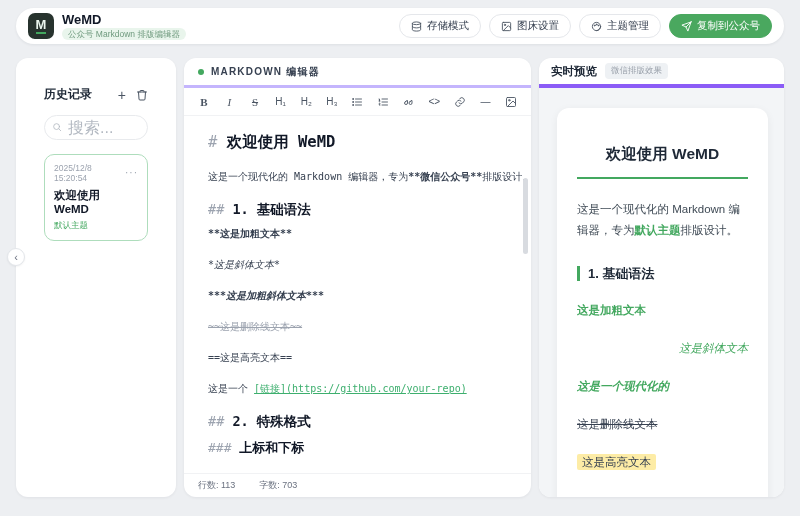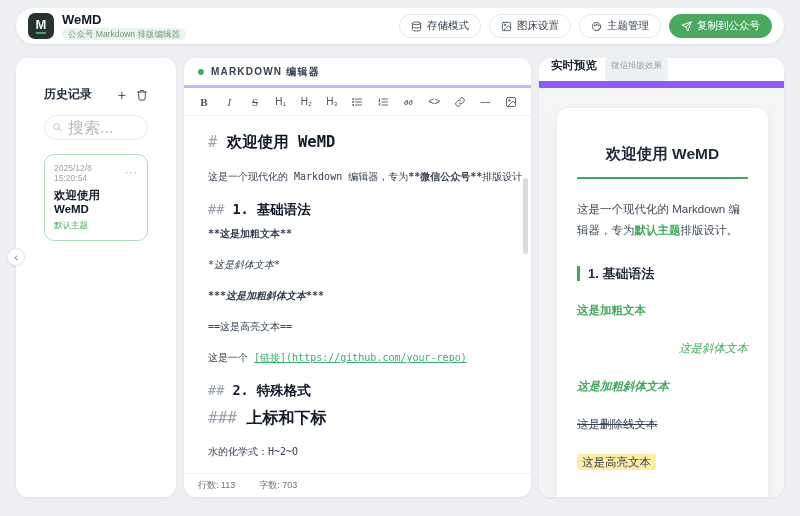--- a/index.html
+++ b/index.html
@@ -64,33 +64,33 @@
   .tool svg { width:12px; height:12px; stroke:#4b5563; fill:none; stroke-width:1.8; stroke-linecap:round; stroke-linejoin:round; }
   .tool.b { font-weight:bold; } .tool.i { font-style:italic; } .tool.s { text-decoration:line-through; }
   .tool.sans { font-family:"Liberation Sans", sans-serif; font-size:10px; }
   .ed-body { position:relative; flex:1; overflow:hidden; padding:16px 24px; font-family:"DejaVu Sans Mono", monospace;
              font-size:10px; color:#374151; cursor:text; }
   .ed-body > div { white-space:nowrap; }
   .md-prefix { color:#9ca3af; }
   .md-h1 { font-size:15.5px; font-weight:bold; color:#111827; margin-bottom:17px; }
   .md-h1 .md-prefix, .md-h2 .md-prefix, .md-h3 .md-prefix { font-weight:normal; }
   .md-h2 { font-size:13.5px; font-weight:bold; color:#111827; margin:2px 0 8px; }
-  .md-h3 { font-size:16px; font-weight:bold; color:#111827; margin-bottom:16px; }
+  .md-h3 { font-size:13px; font-weight:bold; color:#111827; margin-bottom:16px; }
   .md-p { margin-bottom:17px; }
   .md-bold { font-weight:bold; margin-bottom:17px; }
   .md-italic { font-style:italic; margin-bottom:17px; }
   .md-bolditalic { font-weight:bold; font-style:italic; margin-bottom:17px; }
   .md-strike { color:#9ca3af; text-decoration:line-through; margin-bottom:17px; }
   .md-link { color:#3daf6e; text-decoration:underline; cursor:pointer; }
   .ed-scrollthumb { position:absolute; right:3px; top:62px; width:5px; height:76px; background:#d8dbe0; border-radius:3px; cursor:pointer; }
   .ed-status { height:24px; border-top:1px solid #f1f2f4; display:flex; align-items:center; gap:24px;
                padding:0 14px; font-size:9px; color:#6b7280; flex:none; }
 
   
-  .pv-head { height:30px; display:flex; padding:0 12px; border-bottom:7px solid #8b5cf6; flex:none; }
+  .pv-head { height:30px; display:flex; align-items:center; padding:0 12px; border-bottom:4px solid #8b5cf6; flex:none; }
   .pv-title { font-size:11.5px; font-weight:bold; color:#1f2937; }
   .pv-badge { margin-left:8px; font-size:8.5px; color:#9aa1ab; background:#eef1f4; border-radius:4px; padding:2px 6px; }
   .pv-content { flex:1; background:#f3f5f7; overflow:hidden; padding:20px 16px 0 18px; }
   .pv-card { background:#fff; border-radius:12px; box-shadow:0 2px 8px rgba(16,24,40,.06); padding:36px 20px 20px; min-height:500px; }
   .pv-h1 { font-size:15.5px; font-weight:bold; color:#1f2937; text-align:center; padding-bottom:12px;
            border-bottom:2px solid #43a85f; margin-bottom:20px; }
   .pv-p { font-size:11.5px; color:#3f4a55; line-height:1.85; margin-bottom:20px; }
   .pv-em { color:#43a85f; font-weight:bold; }
   .pv-h2 { font-size:13px; font-weight:bold; color:#1f2937; border-left:3px solid #43a85f; padding-left:8px;
            margin:24px 0 22px; line-height:1.2; }
@@ -239,20 +239,21 @@
     </div>
     <div class="md-p">
       <span>这是一个现代化的 Markdown 编辑器，专为</span><b>**微信公众号**</b><span>排版设计。</span>
     </div>
     <div class="md-h2">
       <span class="md-prefix">## </span><span>1. 基础语法</span>
     </div>
     <div class="md-bold">**这是加粗文本**</div>
     <div class="md-italic">*这是斜体文本*</div>
     <div class="md-bolditalic">***这是加粗斜体文本***</div>
+    <div class="md-strike">~~这是删除线文本~~</div>
     <div class="md-p">==这是高亮文本==</div>
     <div class="md-p">
       <span>这是一个 </span><span class="md-link">[链接](https://github.com/your-repo)</span>
     </div>
     <div class="md-h2">
       <span class="md-prefix">## </span><span>2. 特殊格式</span>
     </div>
     <div class="md-h3">
       <span class="md-prefix">### </span><span>上标和下标</span>
     </div>
@@ -274,21 +275,21 @@
   </div>
   <div class="pv-content">
     <div class="pv-card">
       <div class="pv-h1">欢迎使用 WeMD</div>
       <div class="pv-p">
         <span>这是一个现代化的 Markdown 编辑器，专为</span><span class="pv-em">默认主题</span><span>排版设计。</span>
       </div>
       <div class="pv-h2">1. 基础语法</div>
       <div class="pv-line pv-bold">这是加粗文本</div>
       <div class="pv-line pv-italic">这是斜体文本</div>
-      <div class="pv-line pv-bolditalic">这是加粗斜体文本</div>
+      <div class="pv-line pv-bolditalic">这是一个现代化的</div>
       <div class="pv-line pv-strike">这是删除线文本</div>
       <div class="pv-line">
         <span class="pv-mark">这是高亮文本</span>
       </div>
 
     </div>
   </div>
 </div>
 
 </body></html>

